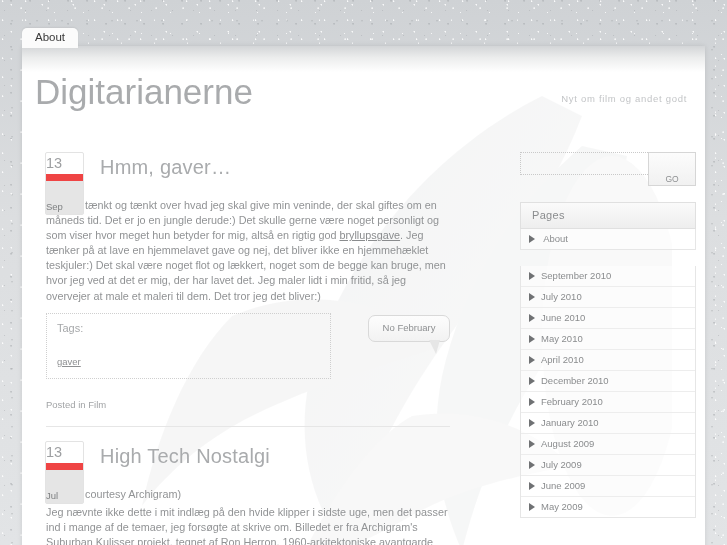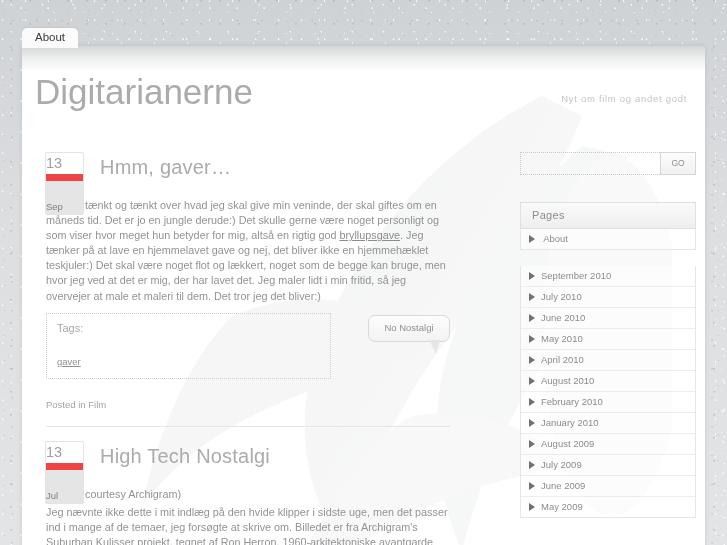--- a/index.html
+++ b/index.html
@@ -226,28 +226,28 @@
     background: transparent;
     font-family: "Liberation Sans", sans-serif;
     font-size: 10px;
     color: #8a8c8e;
     padding: 0 5px;
     outline: none;
   }
   .gobtn {
     position: absolute;
     right: 0; top: 0;
-    width: 36px; height: 23px;
+    width: 48px; height: 23px;
     border: 1px solid #d6d6d6;
     background: linear-gradient(180deg,#fcfcfc,#f1f1f1);
     font-family: "Liberation Sans", sans-serif;
     font-size: 8.5px;
     color: #8e9092;
     cursor: pointer;
-    padding: 0;
+    padding: 16px;
     line-height: 21px;
   }
   .widget { margin-bottom: 16px; }
   .widget-title {
     border: 1px solid #e0e0e0;
     background: linear-gradient(180deg,#fafafa 0%, #eeeeee 100%);
     font-size: 11px;
     color: #8a8c8e;
     padding: 6px 11px 6px 11px;
     line-height: 13px;
@@ -325,21 +325,21 @@
 
       <div class="post-body">
         <p><span>Jeg har tænkt og tænkt over hvad jeg skal give min veninde, der skal giftes om en måneds tid. Det er jo en jungle derude:) Det skulle gerne være noget personligt og som viser hvor meget hun betyder for mig, altså en rigtig god </span><a href="#">bryllupsgave</a><span>. Jeg tænker på at lave en hjemmelavet gave og nej, det bliver ikke en hjemmehæklet teskjuler:) Det skal være noget flot og lækkert, noget som de begge kan bruge, men hvor jeg ved at det er mig, der har lavet det. Jeg maler lidt i min fritid, så jeg overvejer at male et maleri til dem. Det tror jeg det bliver:)</span></p>
       </div>
 
       <div class="meta-row">
         <div class="tagbox">
           <span class="tlabel">Tags:</span>
           <a href="#">gaver</a>
         </div>
-        <div class="bubble">No Nostalgi</div>
+        <div class="bubble">No February</div>
       </div>
 
       <div class="posted-in">Posted in Film</div>
 
       <div class="post-sep"></div>
     </div>
 
     <div class="post" style="margin-top:14px;">
       <div class="post-head">
         <div class="datebox">
@@ -374,21 +374,21 @@
       </ul>
     </div>
 
     <div class="widget">
       <ul>
         <li><span class="arrow"></span><a href="#">September 2010</a></li>
         <li><span class="arrow"></span><a href="#">July 2010</a></li>
         <li><span class="arrow"></span><a href="#">June 2010</a></li>
         <li><span class="arrow"></span><a href="#">May 2010</a></li>
         <li><span class="arrow"></span><a href="#">April 2010</a></li>
-        <li><span class="arrow"></span><a href="#">August 2010</a></li>
+        <li><span class="arrow"></span><a href="#">December 2010</a></li>
         <li><span class="arrow"></span><a href="#">February 2010</a></li>
         <li><span class="arrow"></span><a href="#">January 2010</a></li>
         <li><span class="arrow"></span><a href="#">August 2009</a></li>
         <li><span class="arrow"></span><a href="#">July 2009</a></li>
         <li><span class="arrow"></span><a href="#">June 2009</a></li>
         <li><span class="arrow"></span><a href="#">May 2009</a></li>
 
       </ul>
     </div>
 

